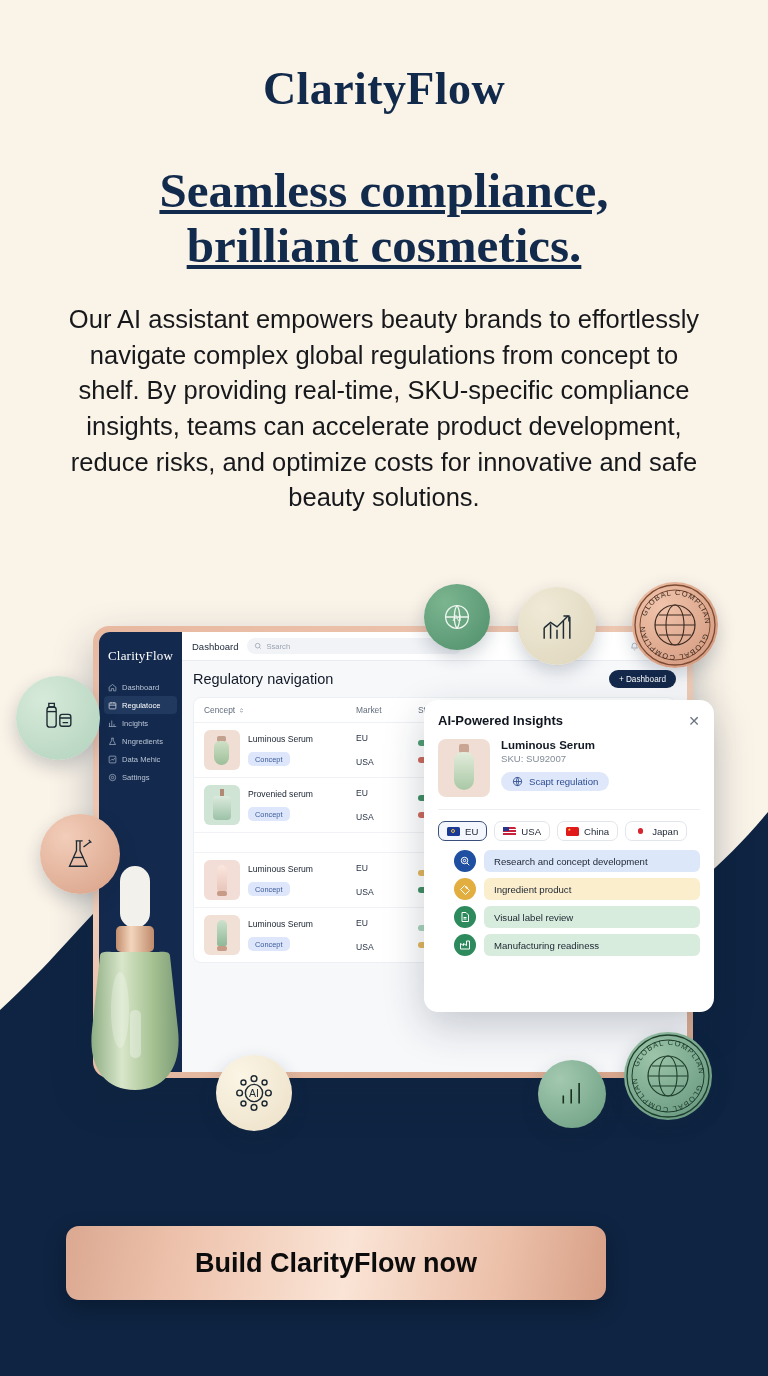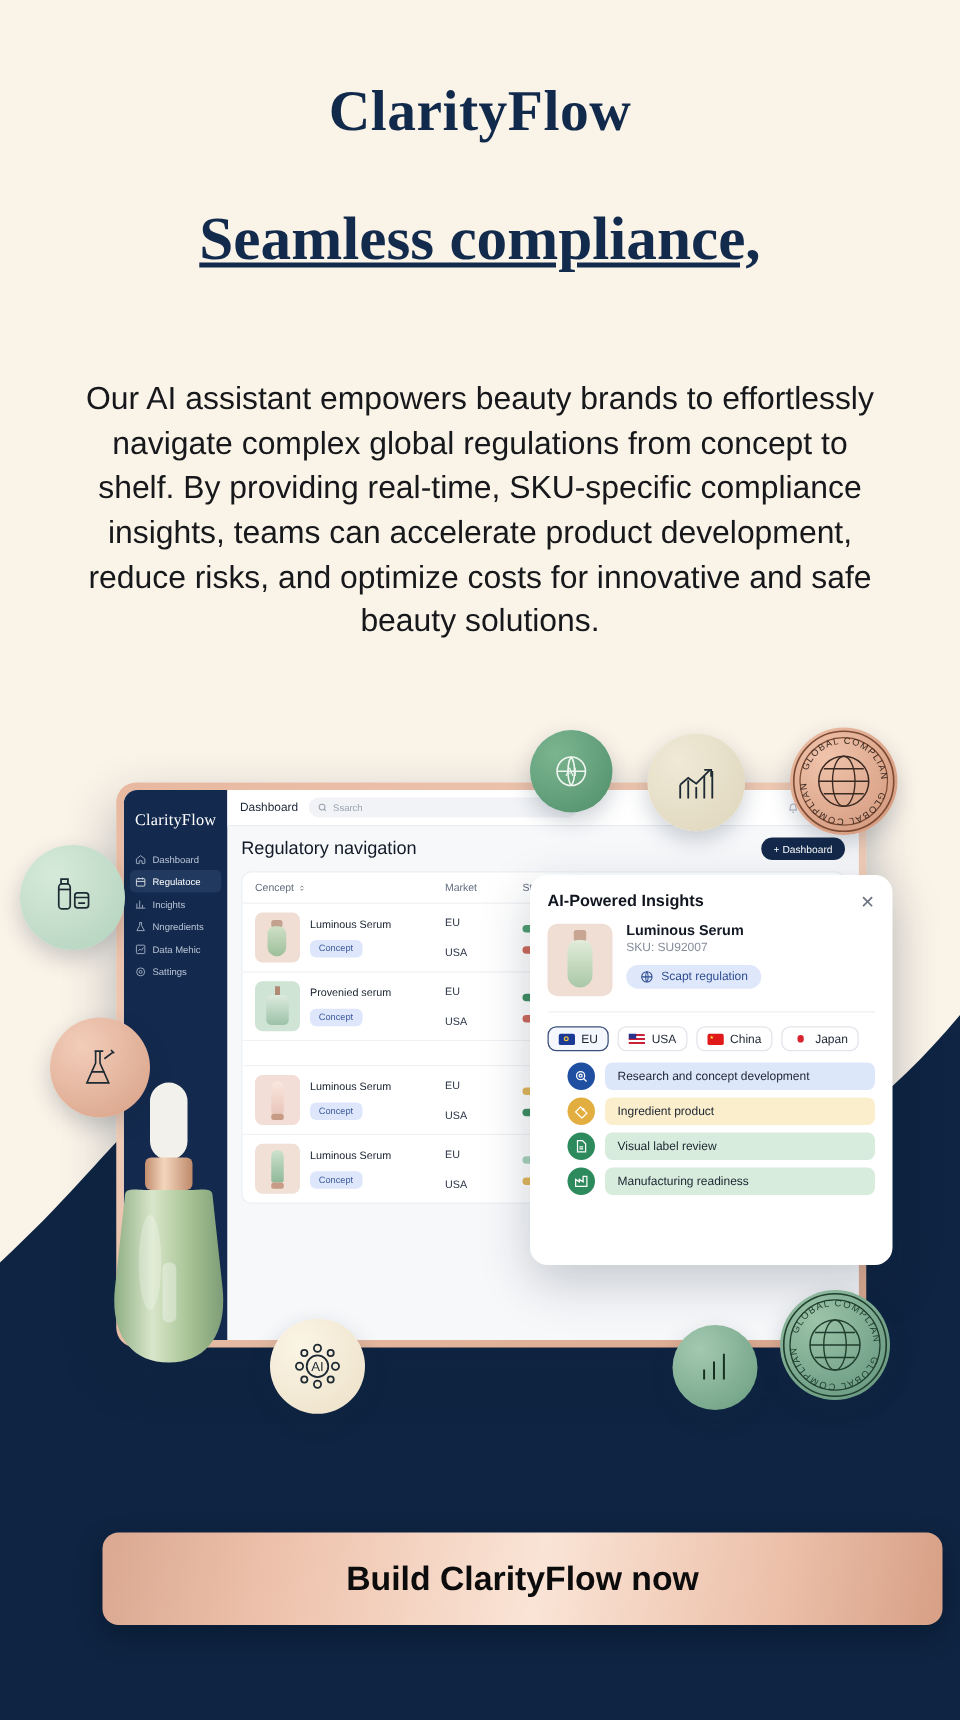--- a/index.html
+++ b/index.html
@@ -159,40 +159,41 @@
     display:flex; align-items:center; justify-content:center;
     box-shadow:0 7px 18px rgba(25,40,65,.22);
   }
   .seal { position:absolute; border-radius:50%; z-index:16; box-shadow:0 7px 18px rgba(25,40,65,.22); }
 
   
   .bottle { position:absolute; left:70px; top:300px; width:140px; height:240px; z-index:17; }
 
   
   .cta {
-    position:absolute; left:82px; top:1226px; width:672px; height:74px;
+    position:absolute; left:66px; top:1226px; width:540px; height:74px;
     border-radius:13px; z-index:25;
     background:linear-gradient(100deg,#dba891 0%,#eec3ad 22%,#fae4d6 52%,#ecc0a9 80%,#d79f86 100%);
     display:flex; align-items:center; justify-content:center;
     box-shadow:0 8px 22px rgba(0,0,0,.25);
     font-size:27px; font-weight:700; color:#0c0c0d;
   }
 </style>
 </head>
 <body>
 
 <div id="stage">
 
   <svg class="navy-wave" viewBox="0 0 768 1376" preserveAspectRatio="none">
     <path d="M0,1010 C120,900 118,842 250,866 C420,898 560,1060 768,812 L768,1376 L0,1376 Z" fill="#0e2442"></path>
   </svg>
 
   <div class="brand">ClarityFlow</div>
   <div class="headline">
     <div>Seamless compliance,</div>
+    <div>brilliant cosmetics.</div>
   </div>
   <div class="subcopy">Our AI assistant empowers beauty brands to effortlessly navigate complex global regulations from concept to shelf. By providing real-time, SKU-specific compliance insights, teams can accelerate product development, reduce risks, and optimize costs for innovative and safe beauty solutions.</div>
 
   <div class="comp">
 
     <div class="tablet">
       <div class="tablet-inner">
 
         <div class="side">
           <div class="side-logo">ClarityFlow</div>

